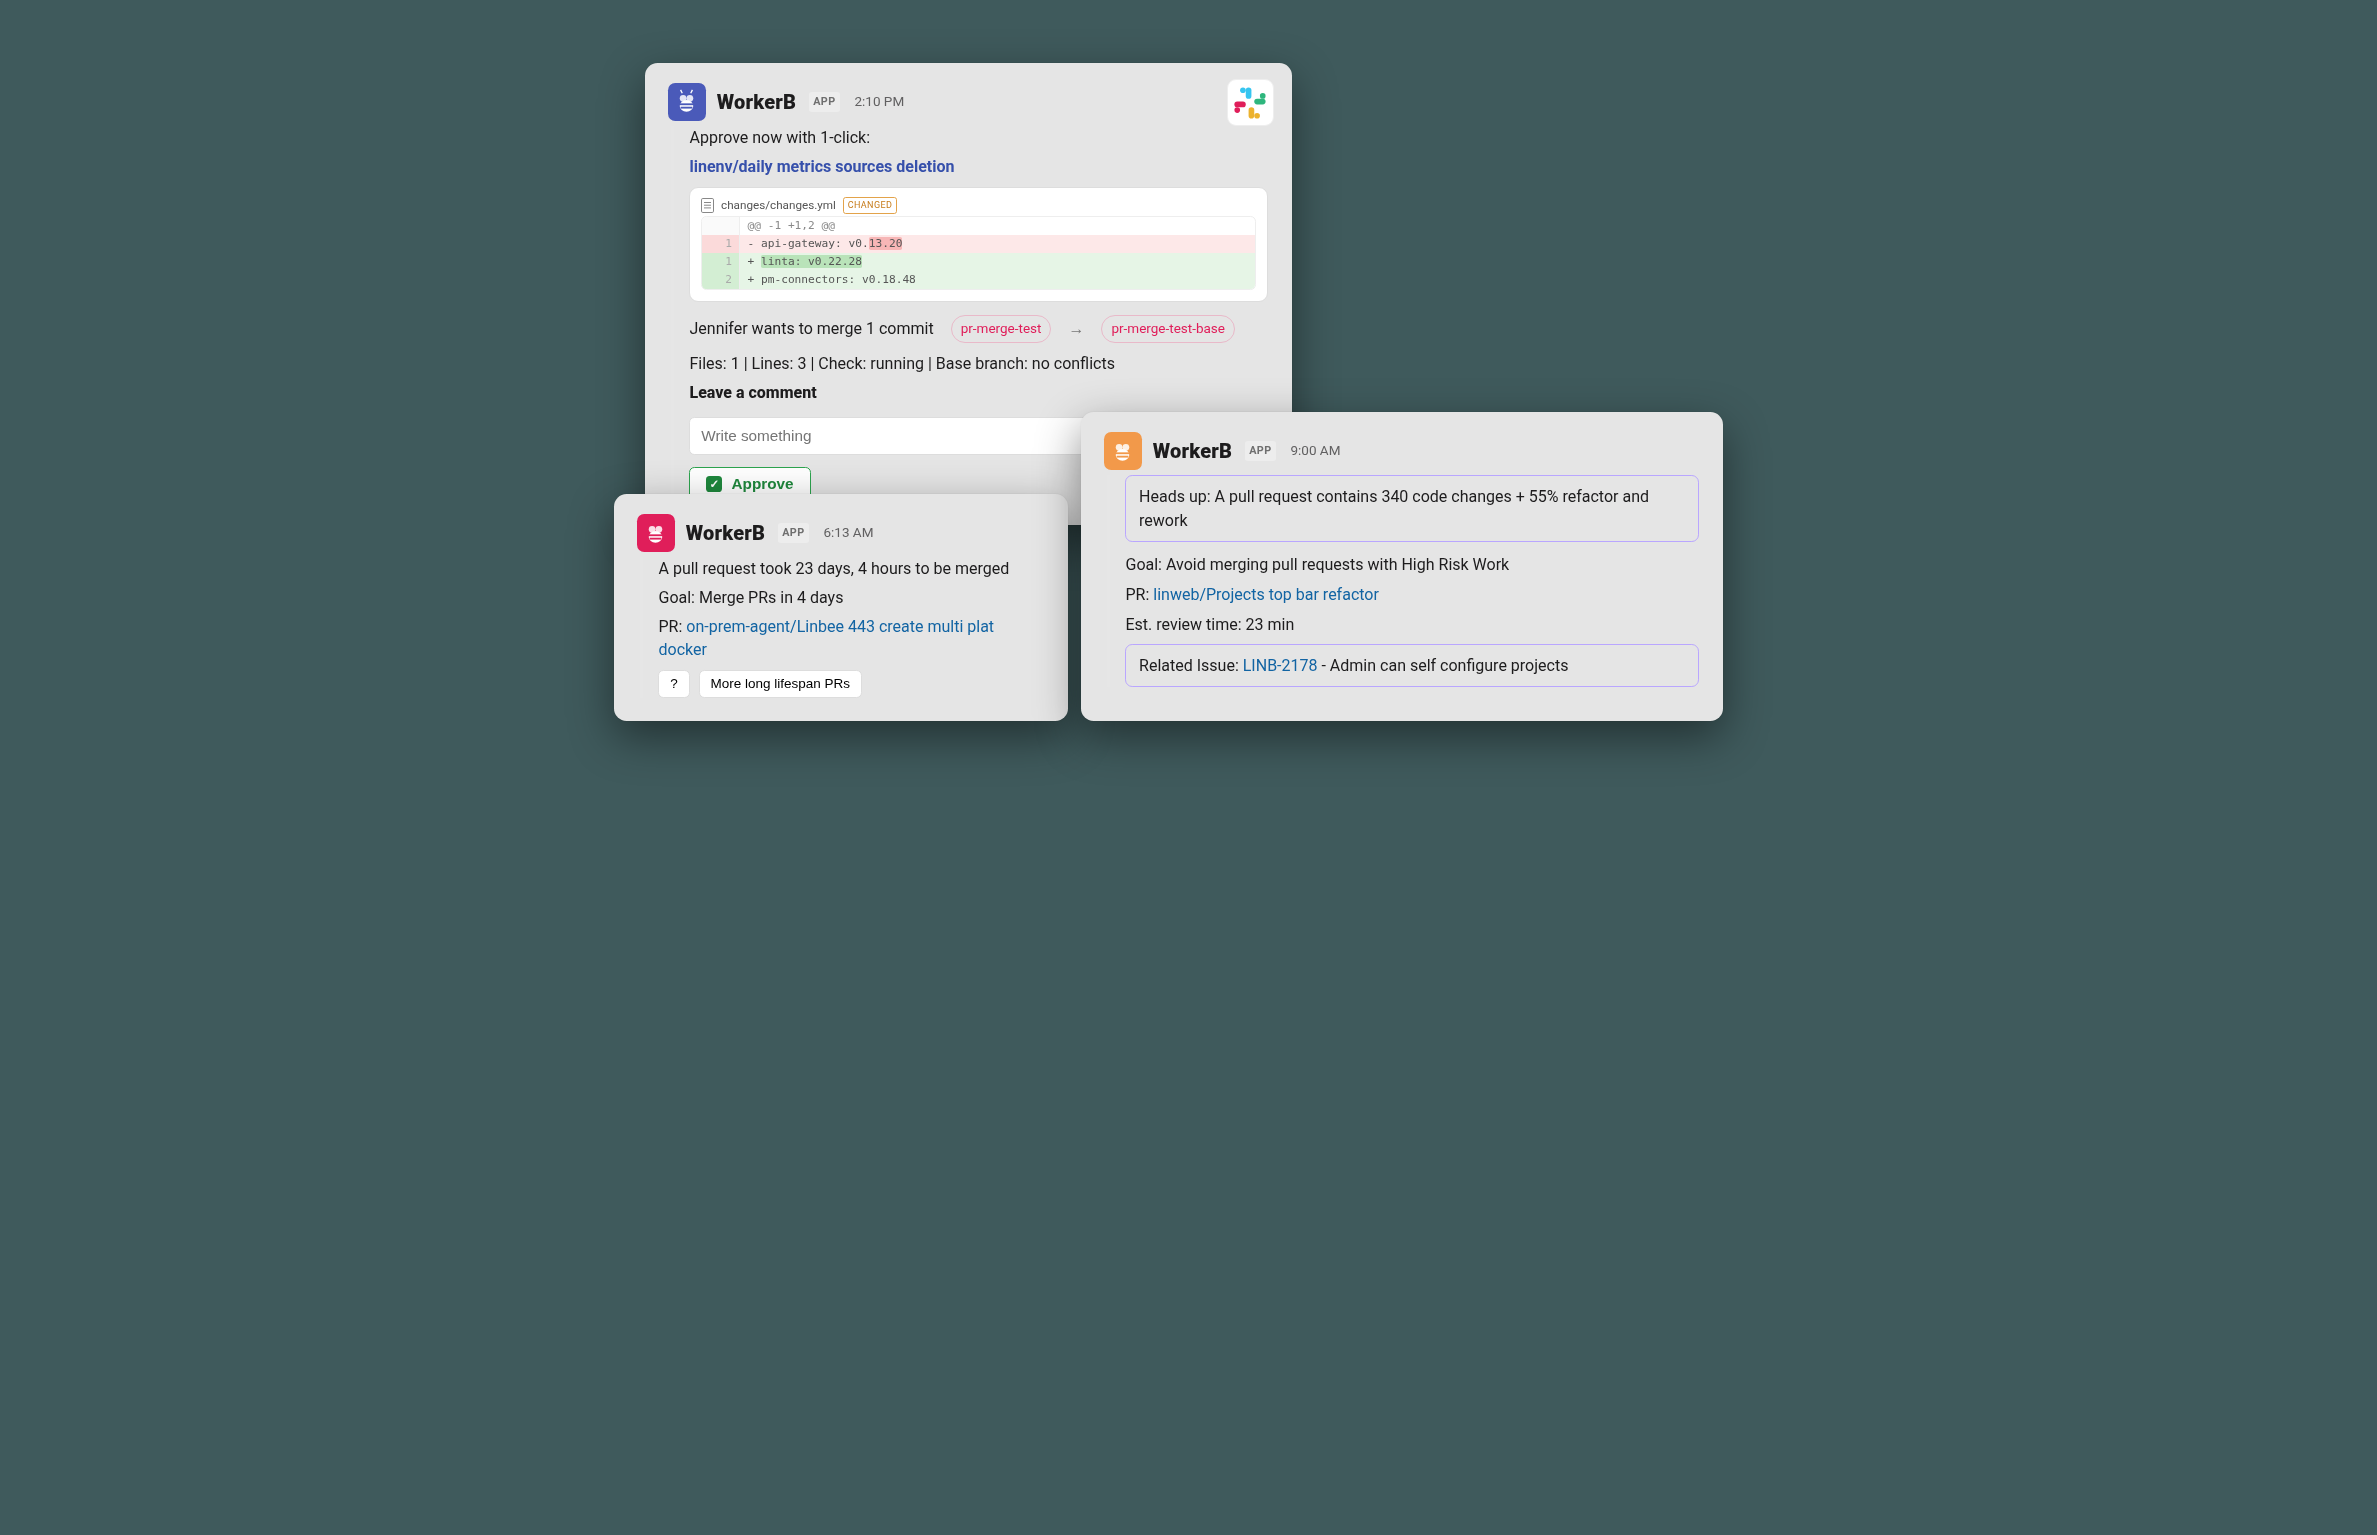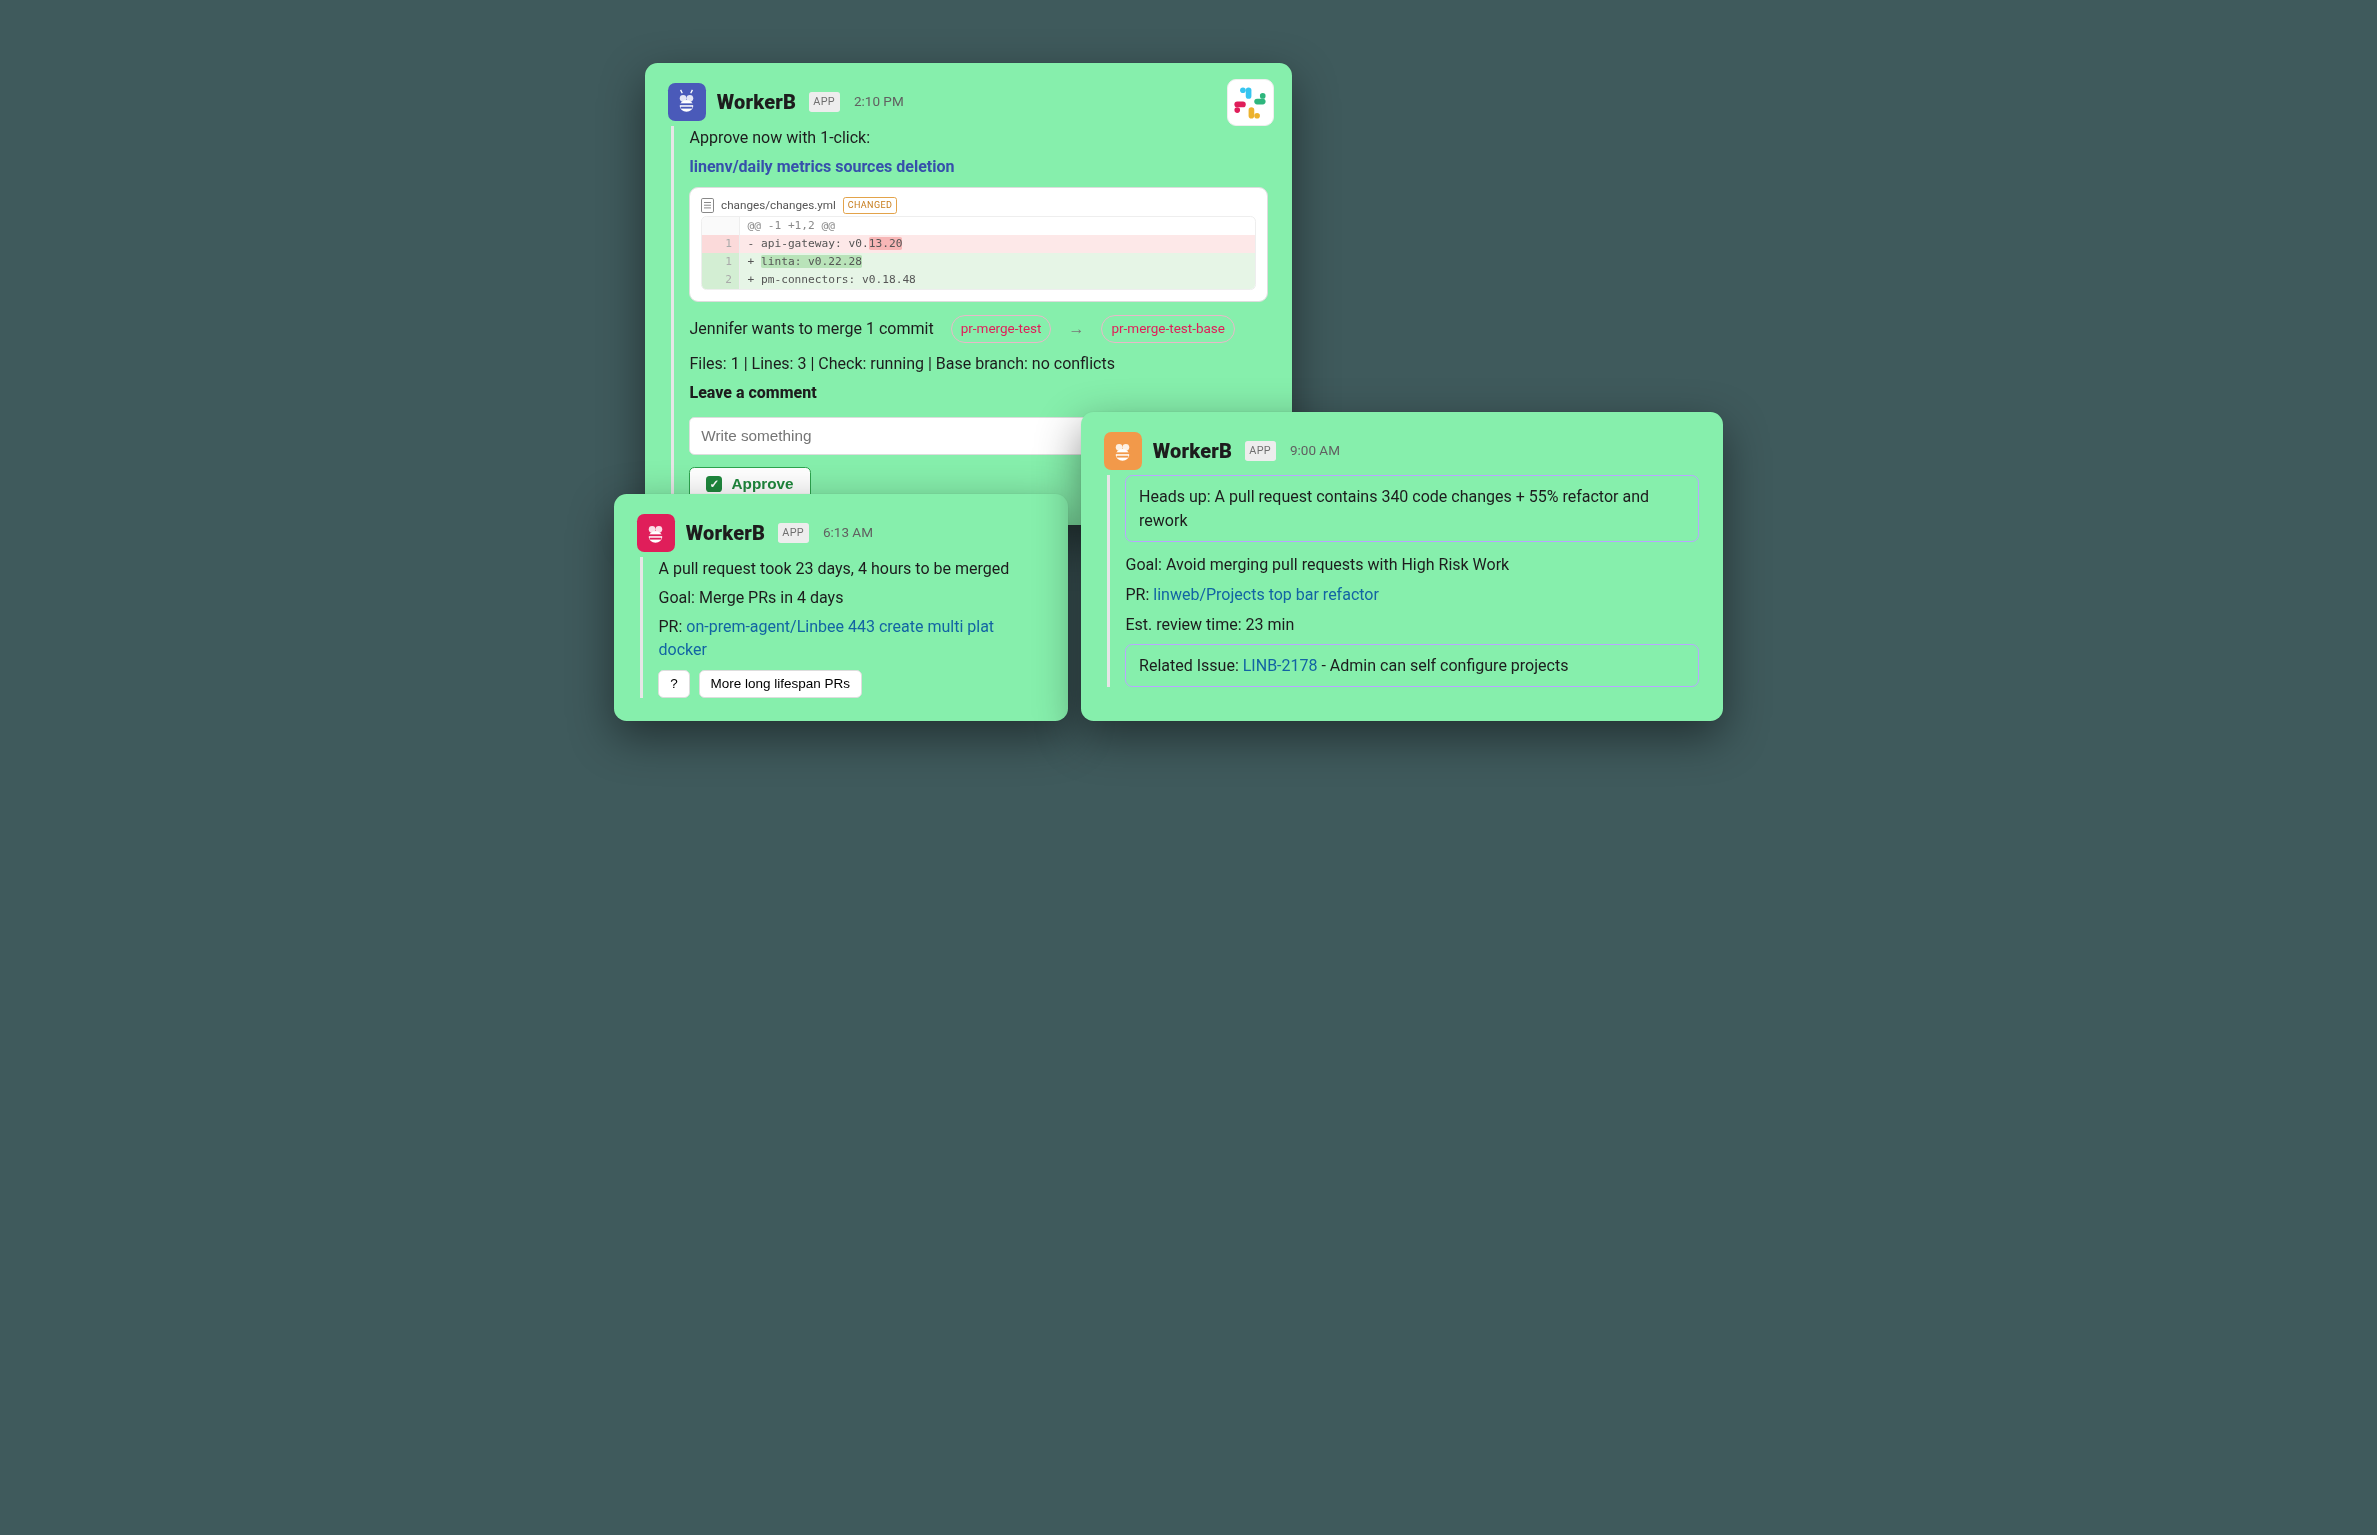--- a/index.html
+++ b/index.html
@@ -26,36 +26,36 @@
   }
   .stage{
     position:relative;
     width:1258px;
     height:809px;
     margin:0 auto;
     background:#3f5a5c;
   }
   .card{
     position:absolute;
-    background:#86efac;
+    background:#e5e5e5;
     border-radius:12.6px;
     box-shadow:0 0 0 0.9px rgba(0,0,0,.02),0 16px 45px rgba(0,0,0,.45);
     padding:20px 23.4px 23.4px 23.4px;
   }
   .hdr{display:flex;align-items:center;gap:10.8px;margin-bottom:5.4px}
   .avatar{
     width:38px;height:38px;border-radius:7.2px;
     display:flex;align-items:center;justify-content:center;
     flex-shrink:0;
   }
   .avatar svg{width:27px;height:27px}
   .app-title{font-weight:900;font-size:20px;letter-spacing:0.2px}
   .app-badge{
     font-size:10.8px;color:#6f6f6f;background:#ededed;border-radius:2.7px;
-    padding:1.8px 4.5px;font-weight:400;letter-spacing:0.4px;margin-left:1.8px
+    padding:1.8px 4.5px;font-weight:700;letter-spacing:0.4px;margin-left:1.8px
   }
   .timestamp{color:var(--muted);font-size:13.5px;margin-left:3.6px}
   .body{border-left:3.6px solid #e6e6e6;margin-left:3.6px;padding-left:15px}
   .link{color:var(--link2);font-weight:bold;}
   .bold{font-weight:400}
   .row{margin:5.4px 0}
   .diff{
     border:0.9px solid var(--border);border-radius:9px;padding:9px 10.8px 10.8px;
     background:#fff;margin:9px 0 12.6px;
   }

